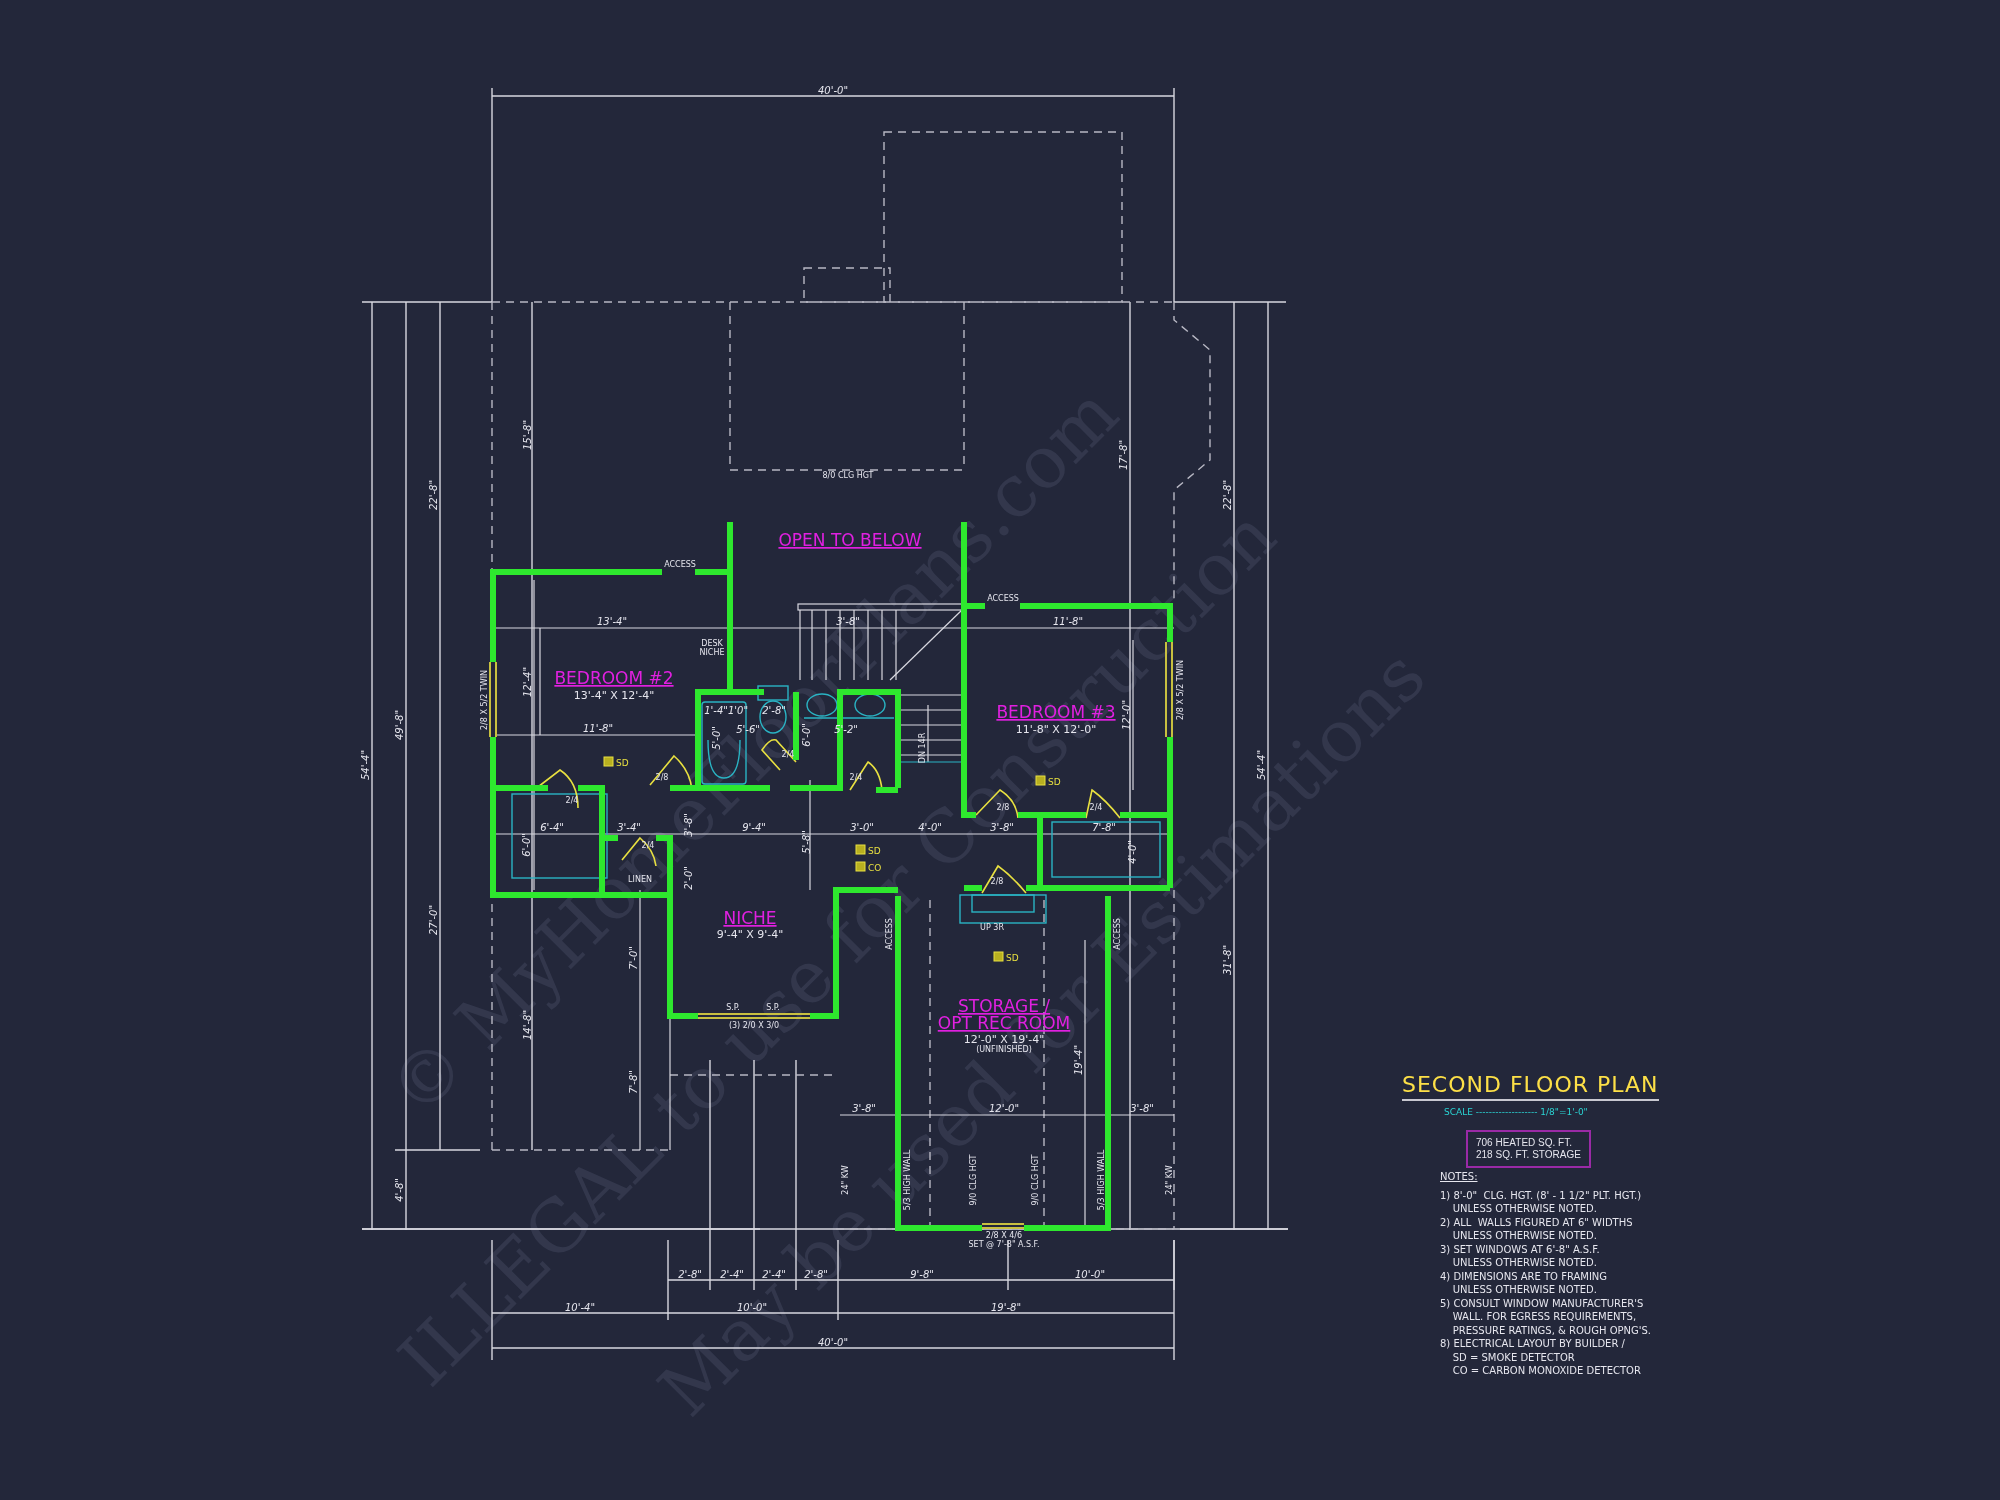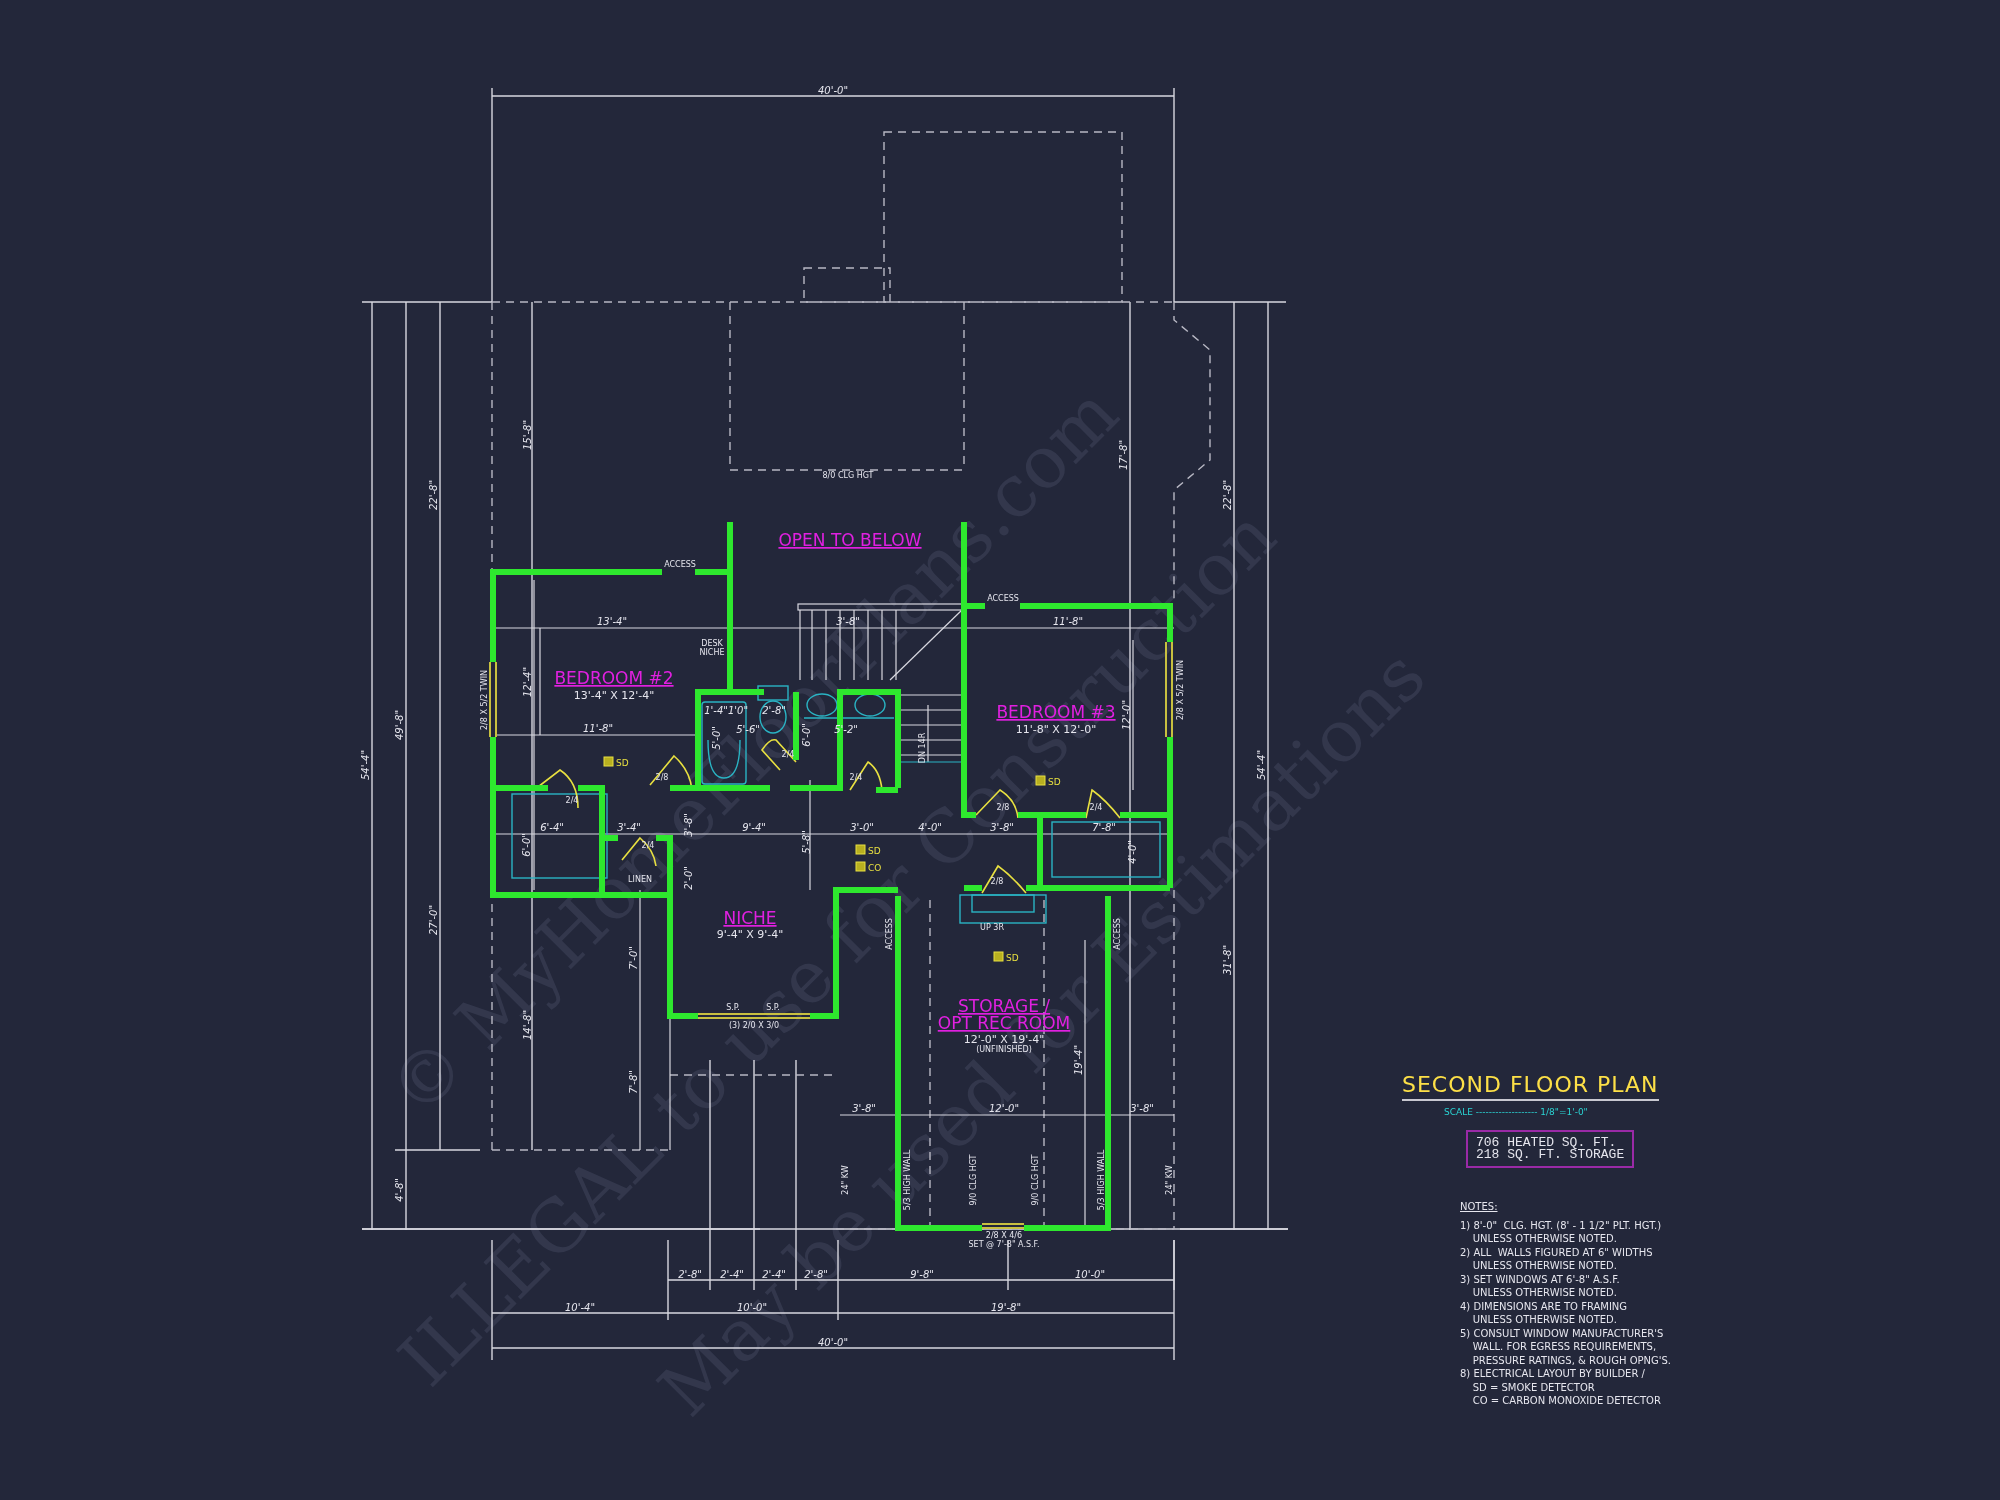--- a/index.html
+++ b/index.html
@@ -10,23 +10,23 @@
   .lbl { fill:#e6e6ee; font-family:"DejaVu Sans", sans-serif; font-size:8px; }
   .room { fill:#e020e0; font-family:"DejaVu Sans", sans-serif; font-size:17px; text-decoration:underline; }
   .rsize { fill:#e6e6ee; font-family:"DejaVu Sans", sans-serif; font-size:11px; }
   .yel { fill:#e8e040; font-family:"DejaVu Sans", sans-serif; font-size:9px; }
   .wm { fill:#3a3f55; font-family:"DejaVu Serif", serif; font-size:72px; opacity:0.7; }
   .title-block { position:absolute; left:1402px; top:1072px; width:300px; }
   .ttl { color:#fde047; font-family:"DejaVu Sans", sans-serif; font-size:22px; letter-spacing:1px;
          border-bottom:2px solid #c8c8d0; display:inline-block; padding-bottom:2px; }
   .scale { color:#2ad4d4; font-family:"DejaVu Sans", sans-serif; font-size:9px; margin:6px 0 0 42px; }
   .sqft { position:absolute; left:1466px; top:1130px; border:2px solid #9a2aa6; padding:5px 8px;
-          color:#e6e6ee; font-size:13px; line-height:12px; font-family:Liberation Mono, monospace; }
-  .notes { position:absolute; left:1440px; top:1200px; color:#e6e6ee;
-           font-family:"DejaVu Sans", sans-serif; font-size:10px; line-height:13.5px; width:260px;margin-left:20px; }
+          color:#e6e6ee; font-size:10px; line-height:12px; font-family:Liberation Sans, sans-serif; }
+  .notes { position:absolute; left:1440px; top:1170px; color:#e6e6ee;
+           font-family:"DejaVu Sans", sans-serif; font-size:10px; line-height:13.5px; width:260px; }
   .notes-h { text-decoration:underline; margin-bottom:5px; }
   .note-line { white-space:pre; }
 </style>
 </head>
 <body>
 
 <svg class="plan" width="2000" height="1500" viewBox="0 0 2000 1500">
 
   <g>
     <text class="wm" transform="translate(420,1120) rotate(-45)">© MyHomeFloorPlans.com</text>

